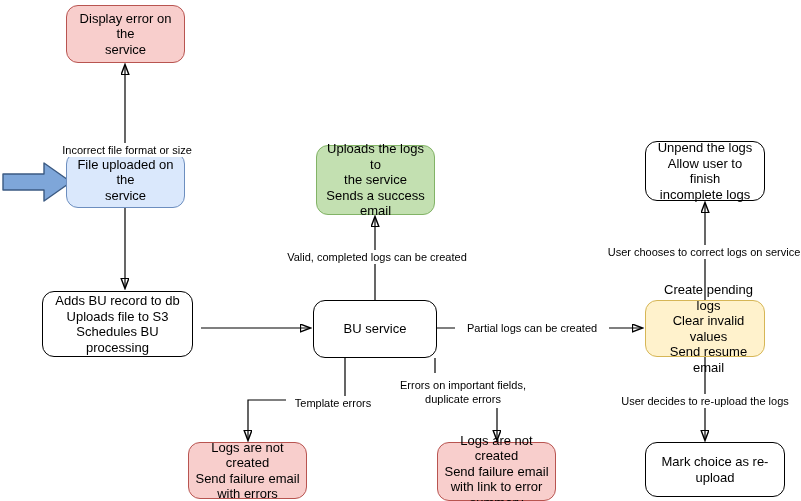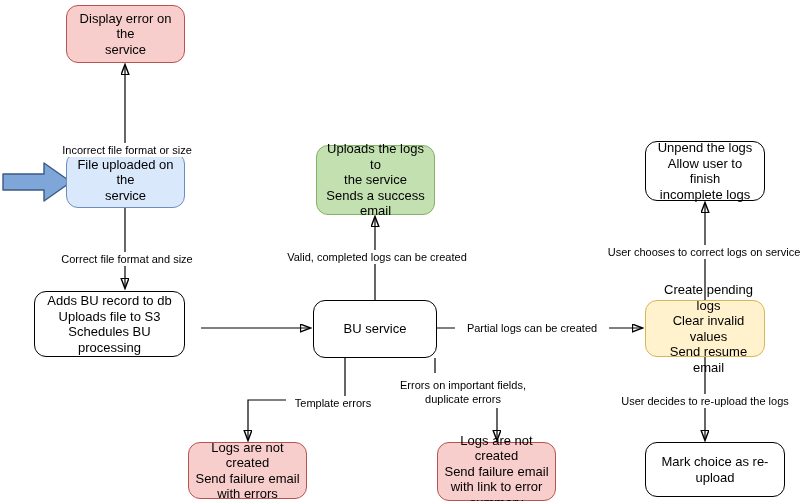--- a/index.html
+++ b/index.html
@@ -94,21 +94,21 @@
   <svg class="bigarrow" style="left:2px; top:160px;" width="72" height="44" viewBox="0 0 72 44">
     <path d="M1,14 L42,14 L42,3 L69,22 L42,41 L42,30 L1,30 Z" fill="#7ea6d9" stroke="#3b5a82" stroke-width="1.4" stroke-linejoin="round"></path>
   </svg>
 
   <div class="node pink" style="left:66px; top:5px; width:119px; height:58px;">Display error on the
 service</div>
 
   <div class="node blue" style="left:66px; top:152px; width:119px; height:56px;text-align:center;">File uploaded on the
 service</div>
 
-  <div class="node white" style="left:34px; top:291px; width:151px; height:66px;">Adds BU record to db
+  <div class="node white" style="left:42px; top:291px; width:151px; height:66px;">Adds BU record to db
 Uploads file to S3
 Schedules BU processing</div>
 
   <div class="node green" style="left:316px; top:145px; width:119px; height:70px;">Uploads the logs to
 the service
 Sends a success
 email</div>
 
   <div class="node white" style="left:313px; top:300px; width:124px; height:58px;">BU service</div>
 
@@ -127,21 +127,20 @@
   <div class="node pink" style="left:437px; top:442px; width:119px; height:59px;">Logs are not created
 Send failure email
 with link to error
 summary</div>
 
   <div class="node white" style="left:645px; top:442px; width:140px; height:55px;">Mark choice as re-
 upload</div>
 
   <div class="edge-label" style="left:55px; top:107px; width:140px;margin-top:36px;">Incorrect file format or size</div>
 
-  <div class="edge-label" style="left:55px; top:252px; width:140px;">Correct file format and size</div>
 
   <div class="edge-label" style="left:280px; top:250px; width:190px;">Valid, completed logs can be created</div>
 
   <div class="edge-label" style="left:455px; top:321px; width:150px;">Partial logs can be created</div>
 
   <div class="edge-label" style="left:602px; top:245px; width:200px;">User chooses to correct logs on service</div>
 
   <div class="edge-label" style="left:286px; top:396px; width:90px;">Template errors</div>
 
   <div class="edge-label" style="left:390px; top:378px; width:142px;">Errors on important fields,

